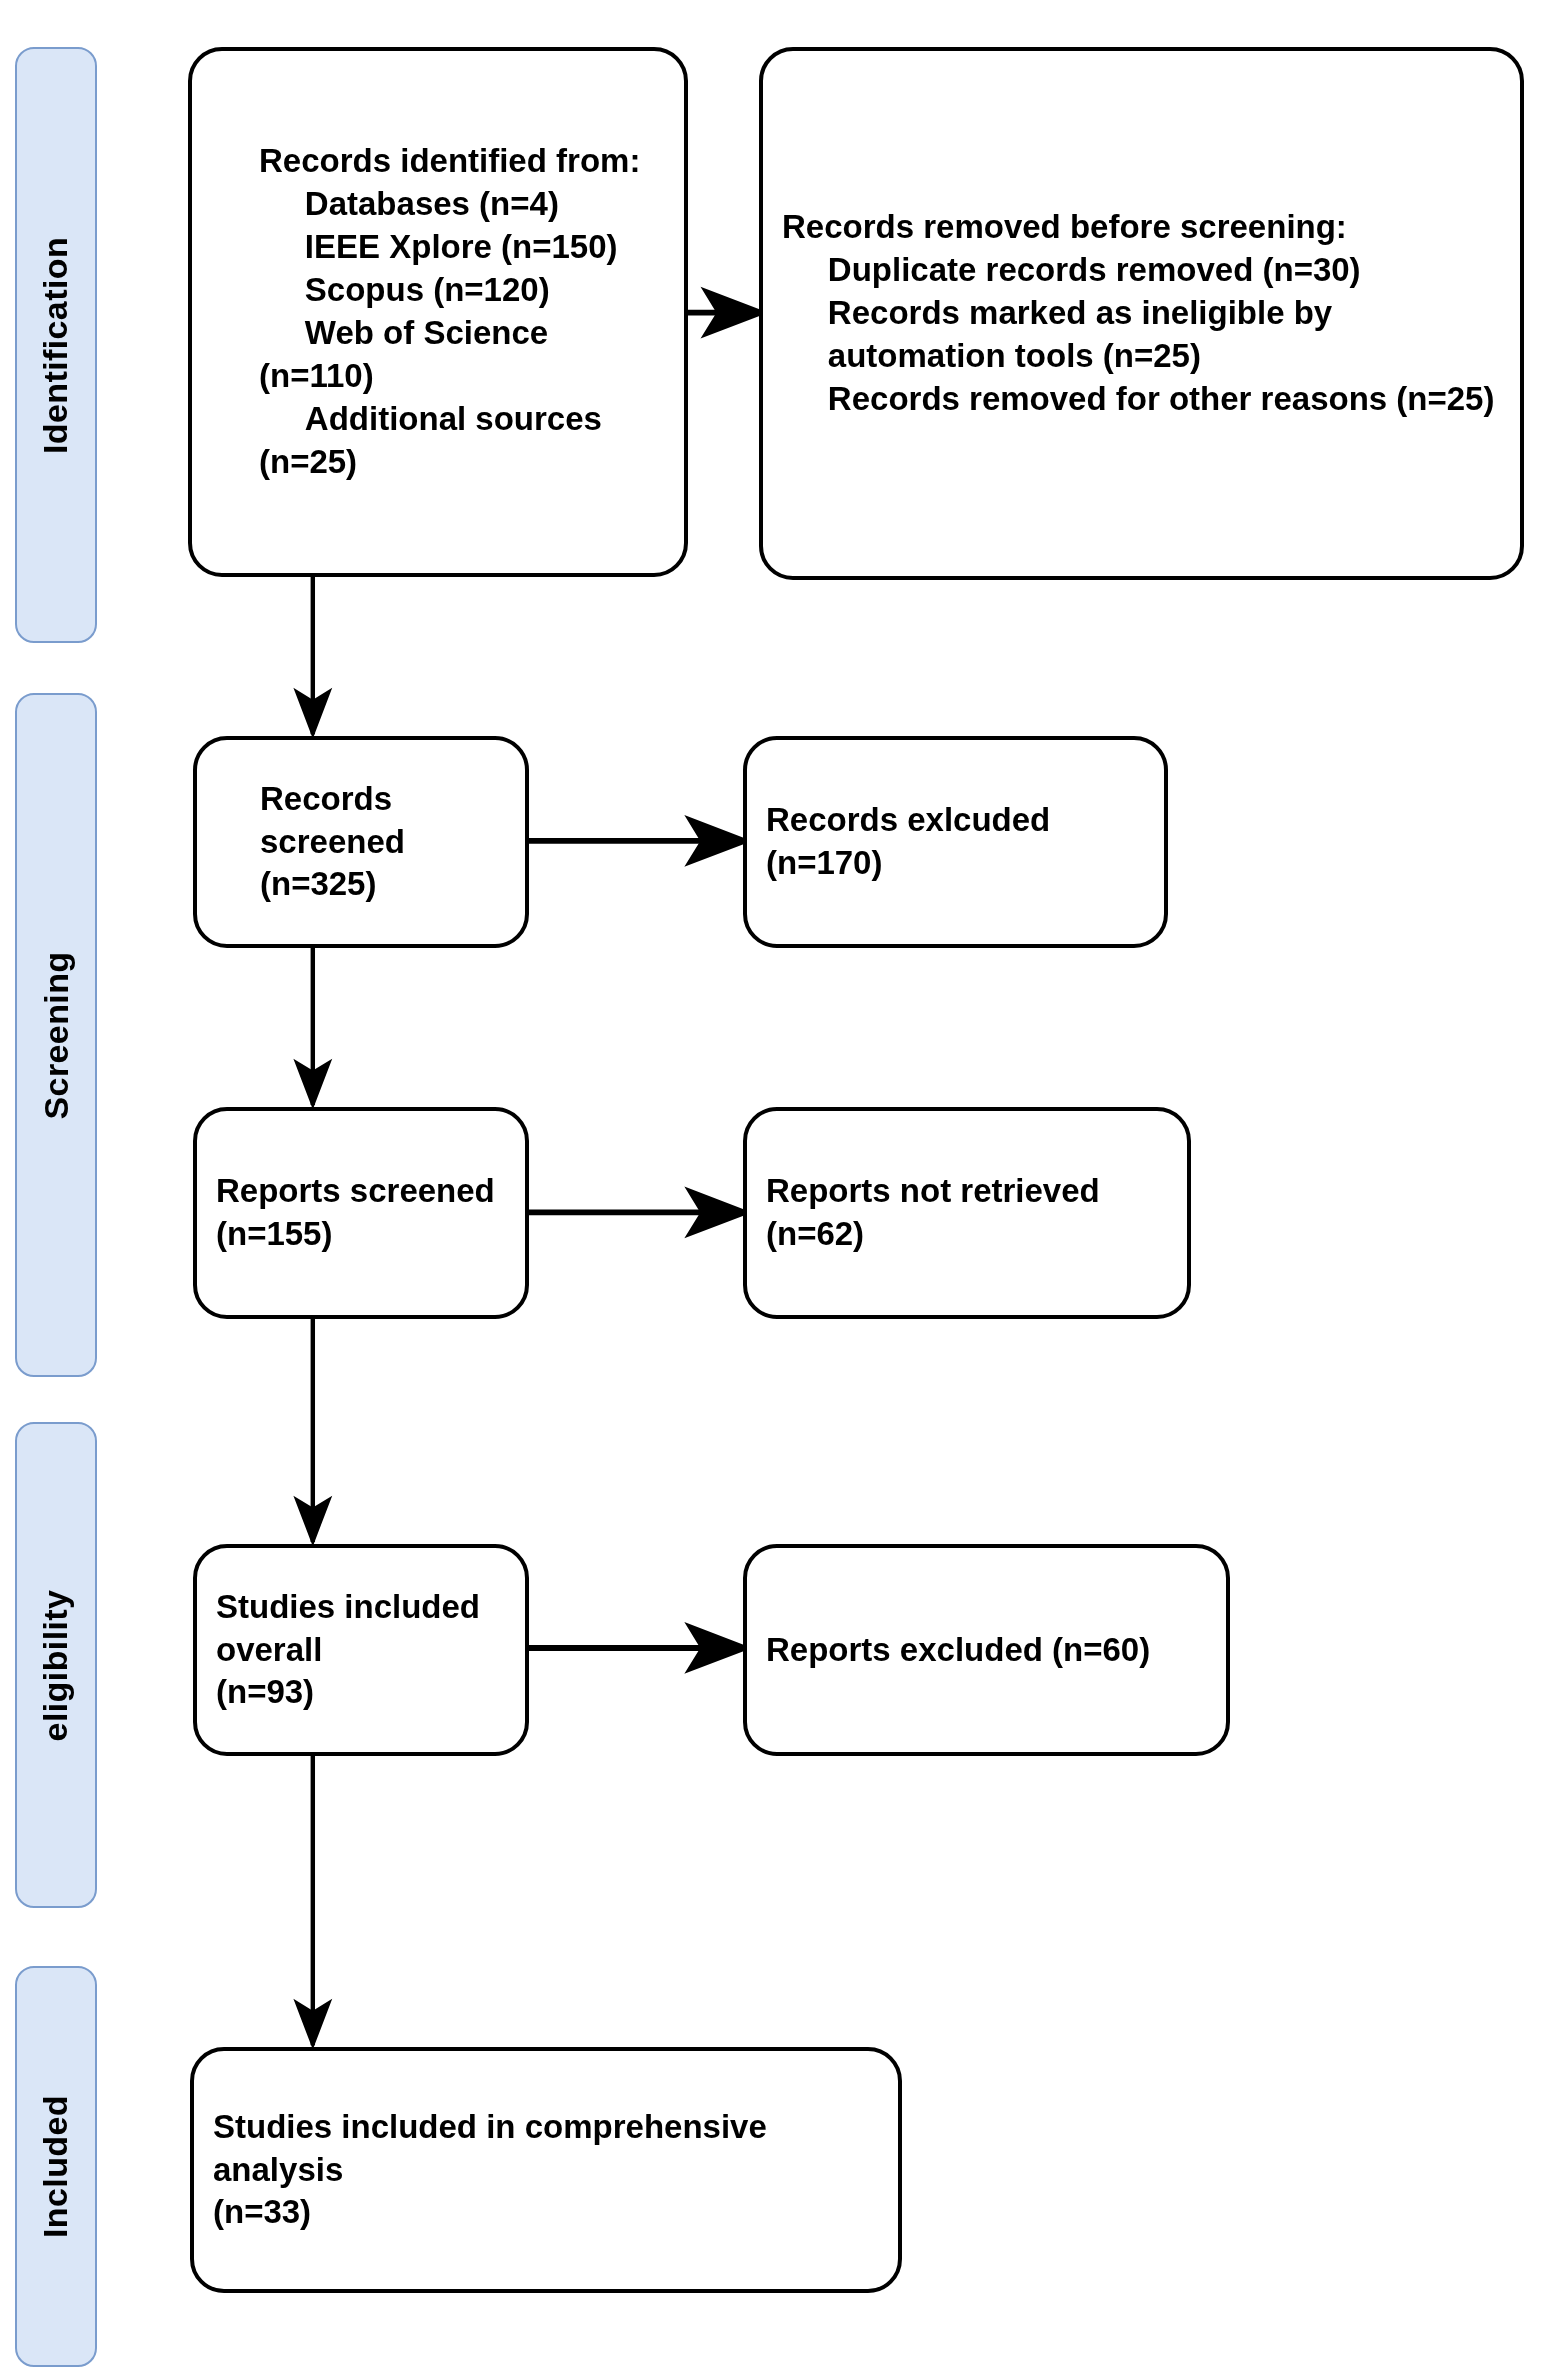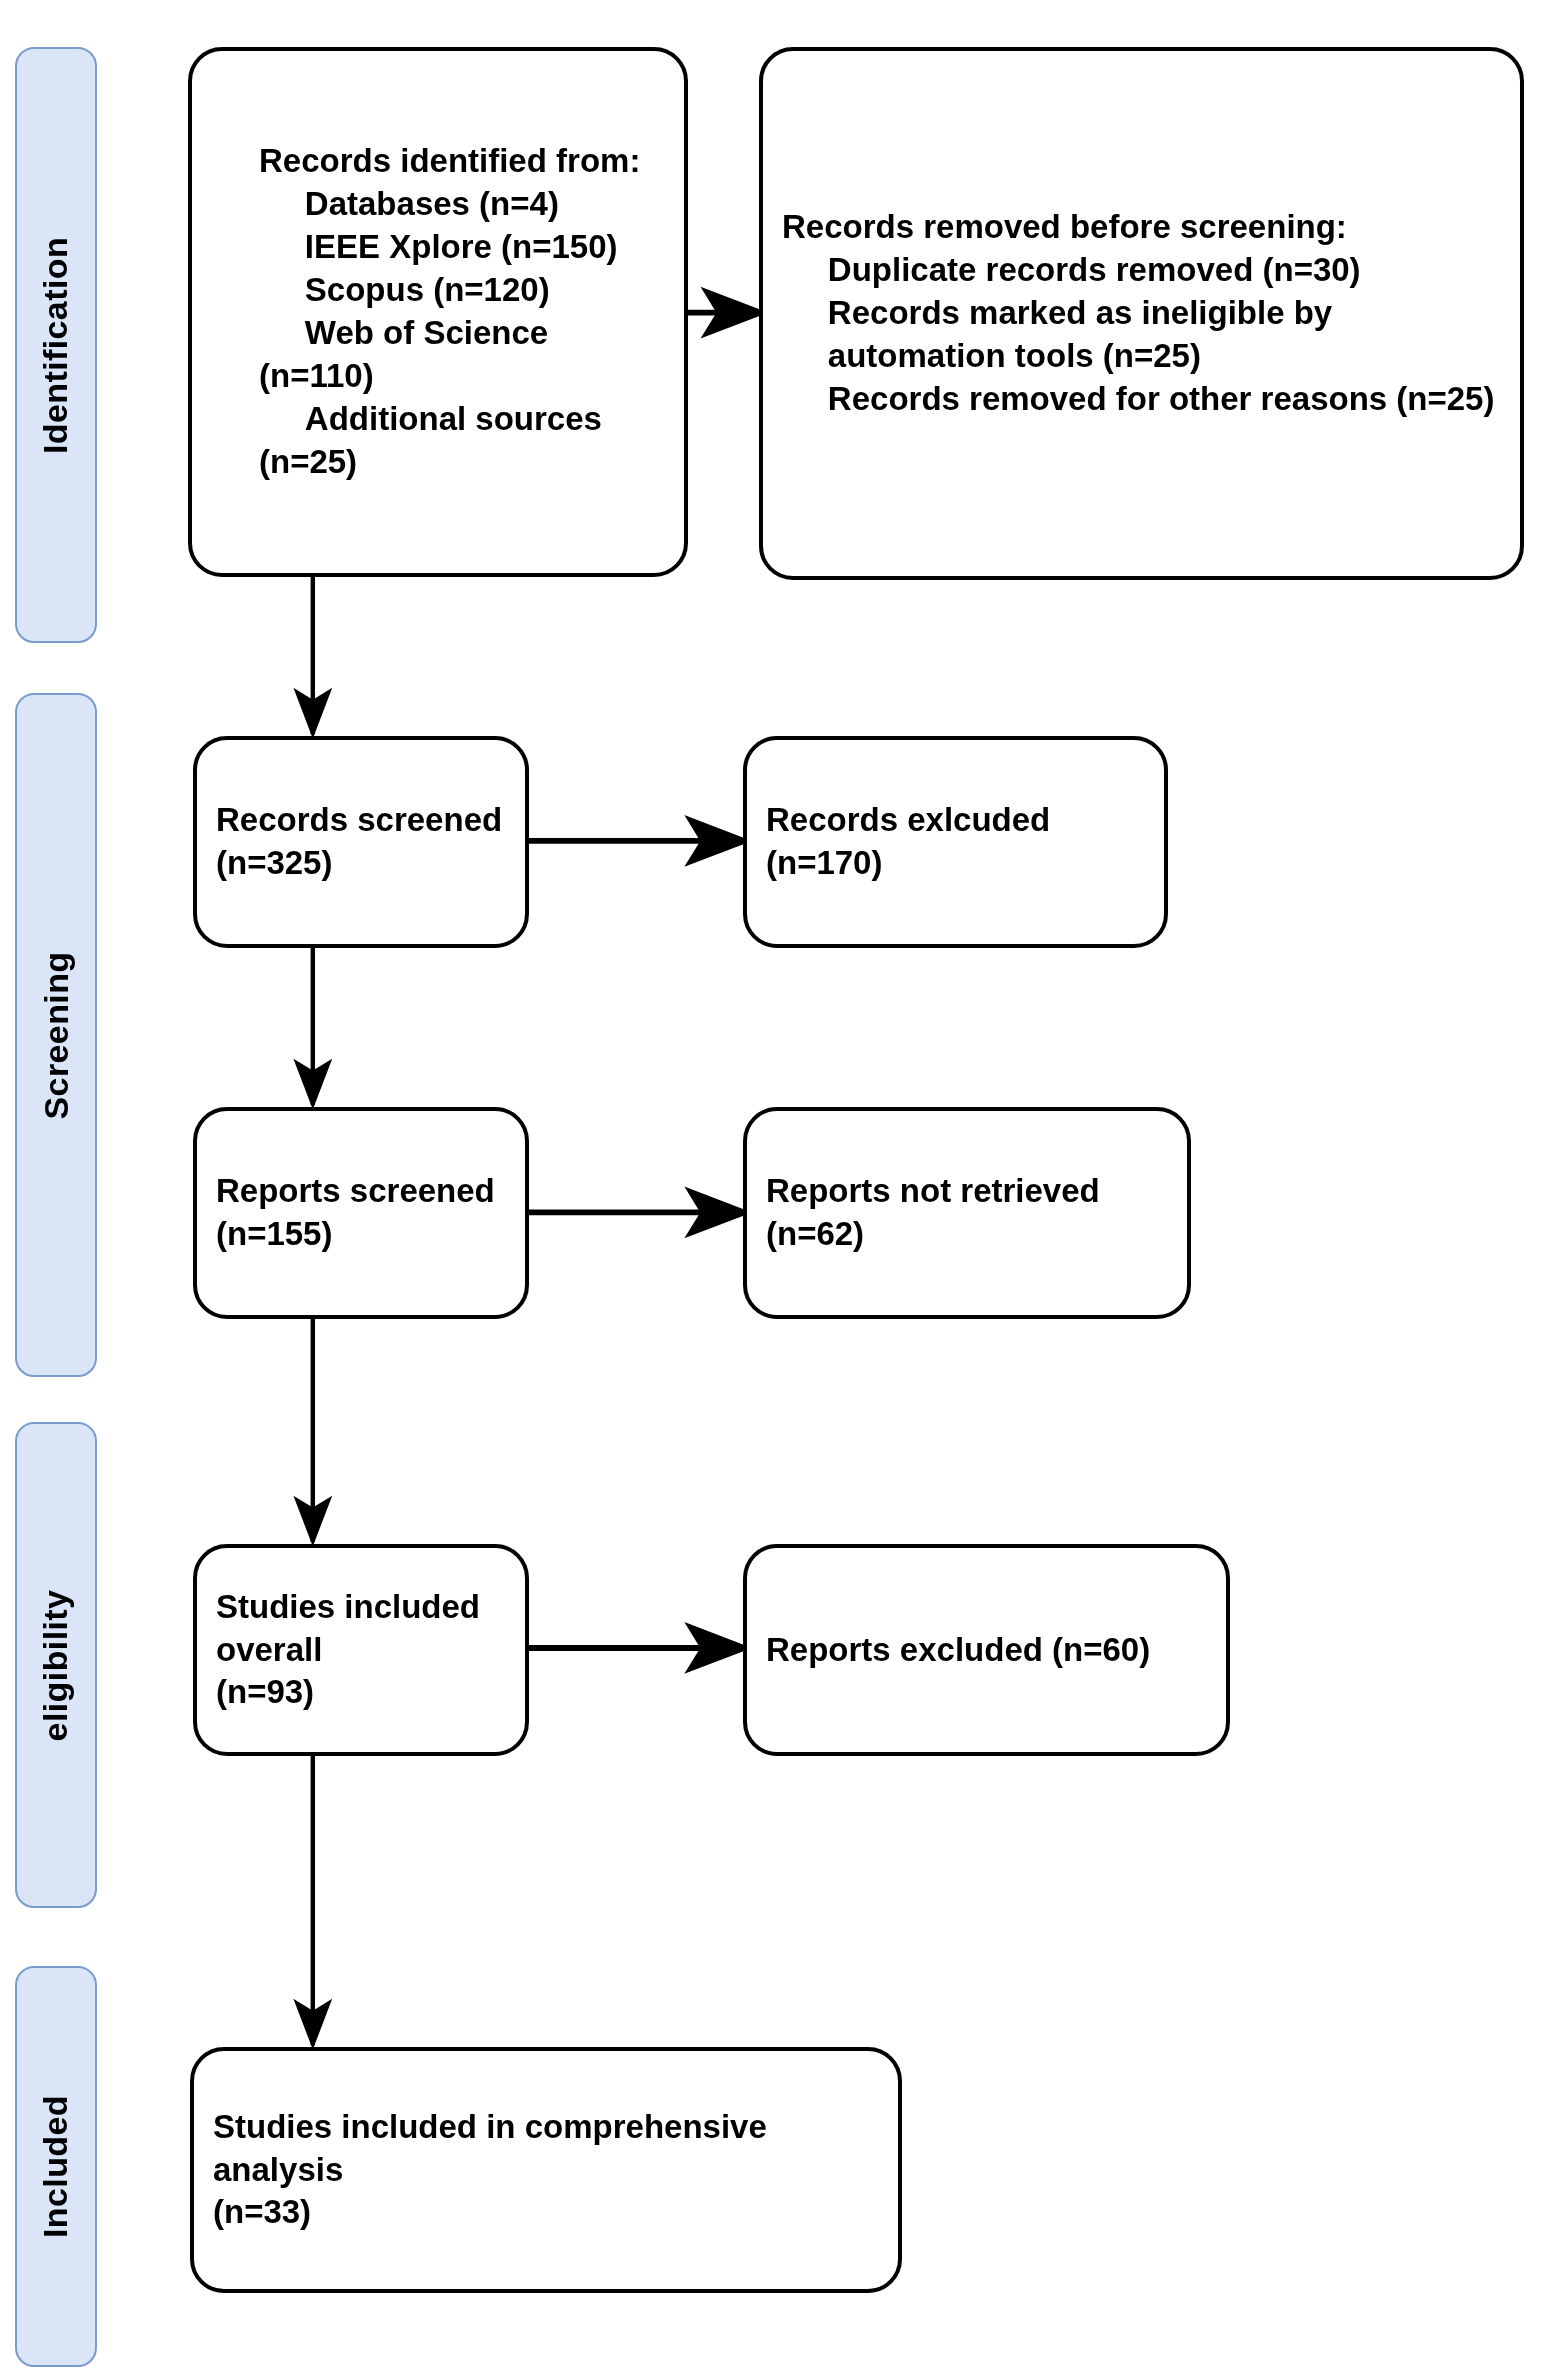--- a/index.html
+++ b/index.html
@@ -126,21 +126,21 @@
   </div>
 
   <div class="node indented" style="left:759px; top:47px; width:765px; height:533px;">
     <div class="node-text">Records removed before screening:
      Duplicate records removed (n=30)
      Records marked as ineligible by
      automation tools (n=25)
      Records removed for other reasons (n=25)</div>
   </div>
 
-  <div class="node" style="left:193px; top:736px; width:336px; height:212px;">
+  <div class="node" style="left:193px; top:736px; width:336px; height:212px;padding-left:44px;">
     <div class="node-text">Records screened (n=325)</div>
   </div>
 
   <div class="node" style="left:743px; top:736px; width:425px; height:212px;">
     <div class="node-text">Records exlcuded (n=170)</div>
   </div>
 
   <div class="node" style="left:193px; top:1107px; width:336px; height:212px;">
     <div class="node-text">Reports screened (n=155)</div>
   </div>

